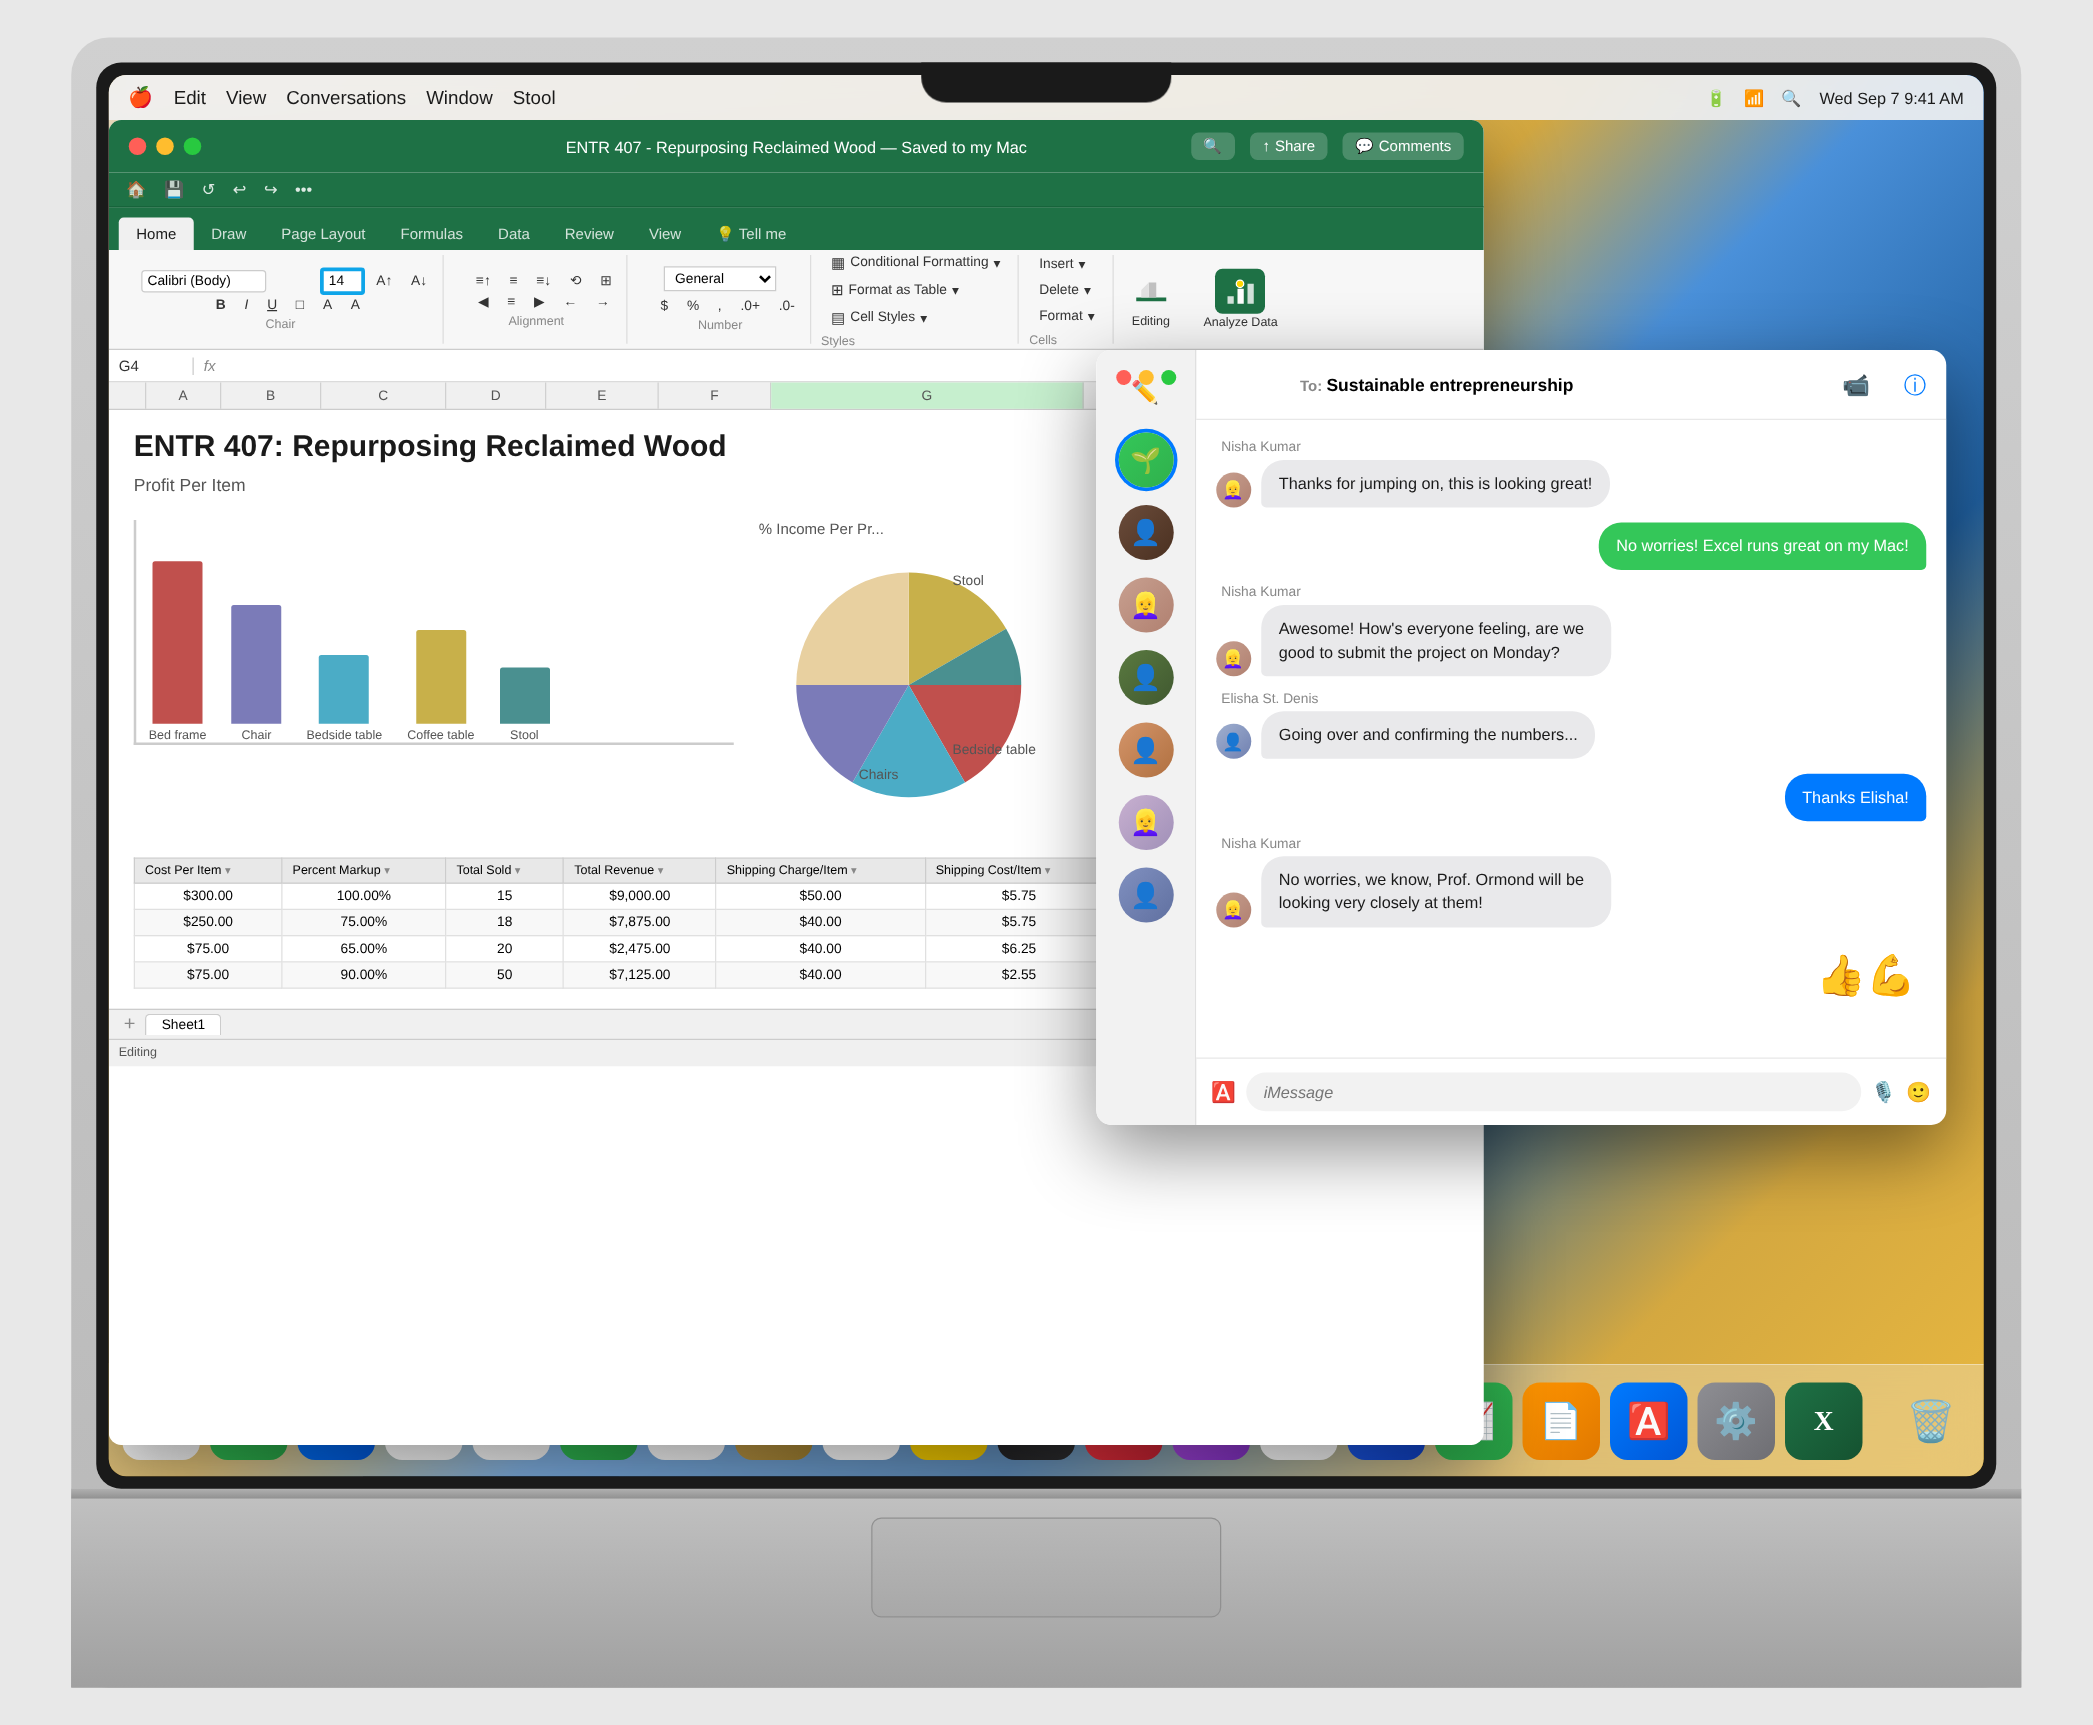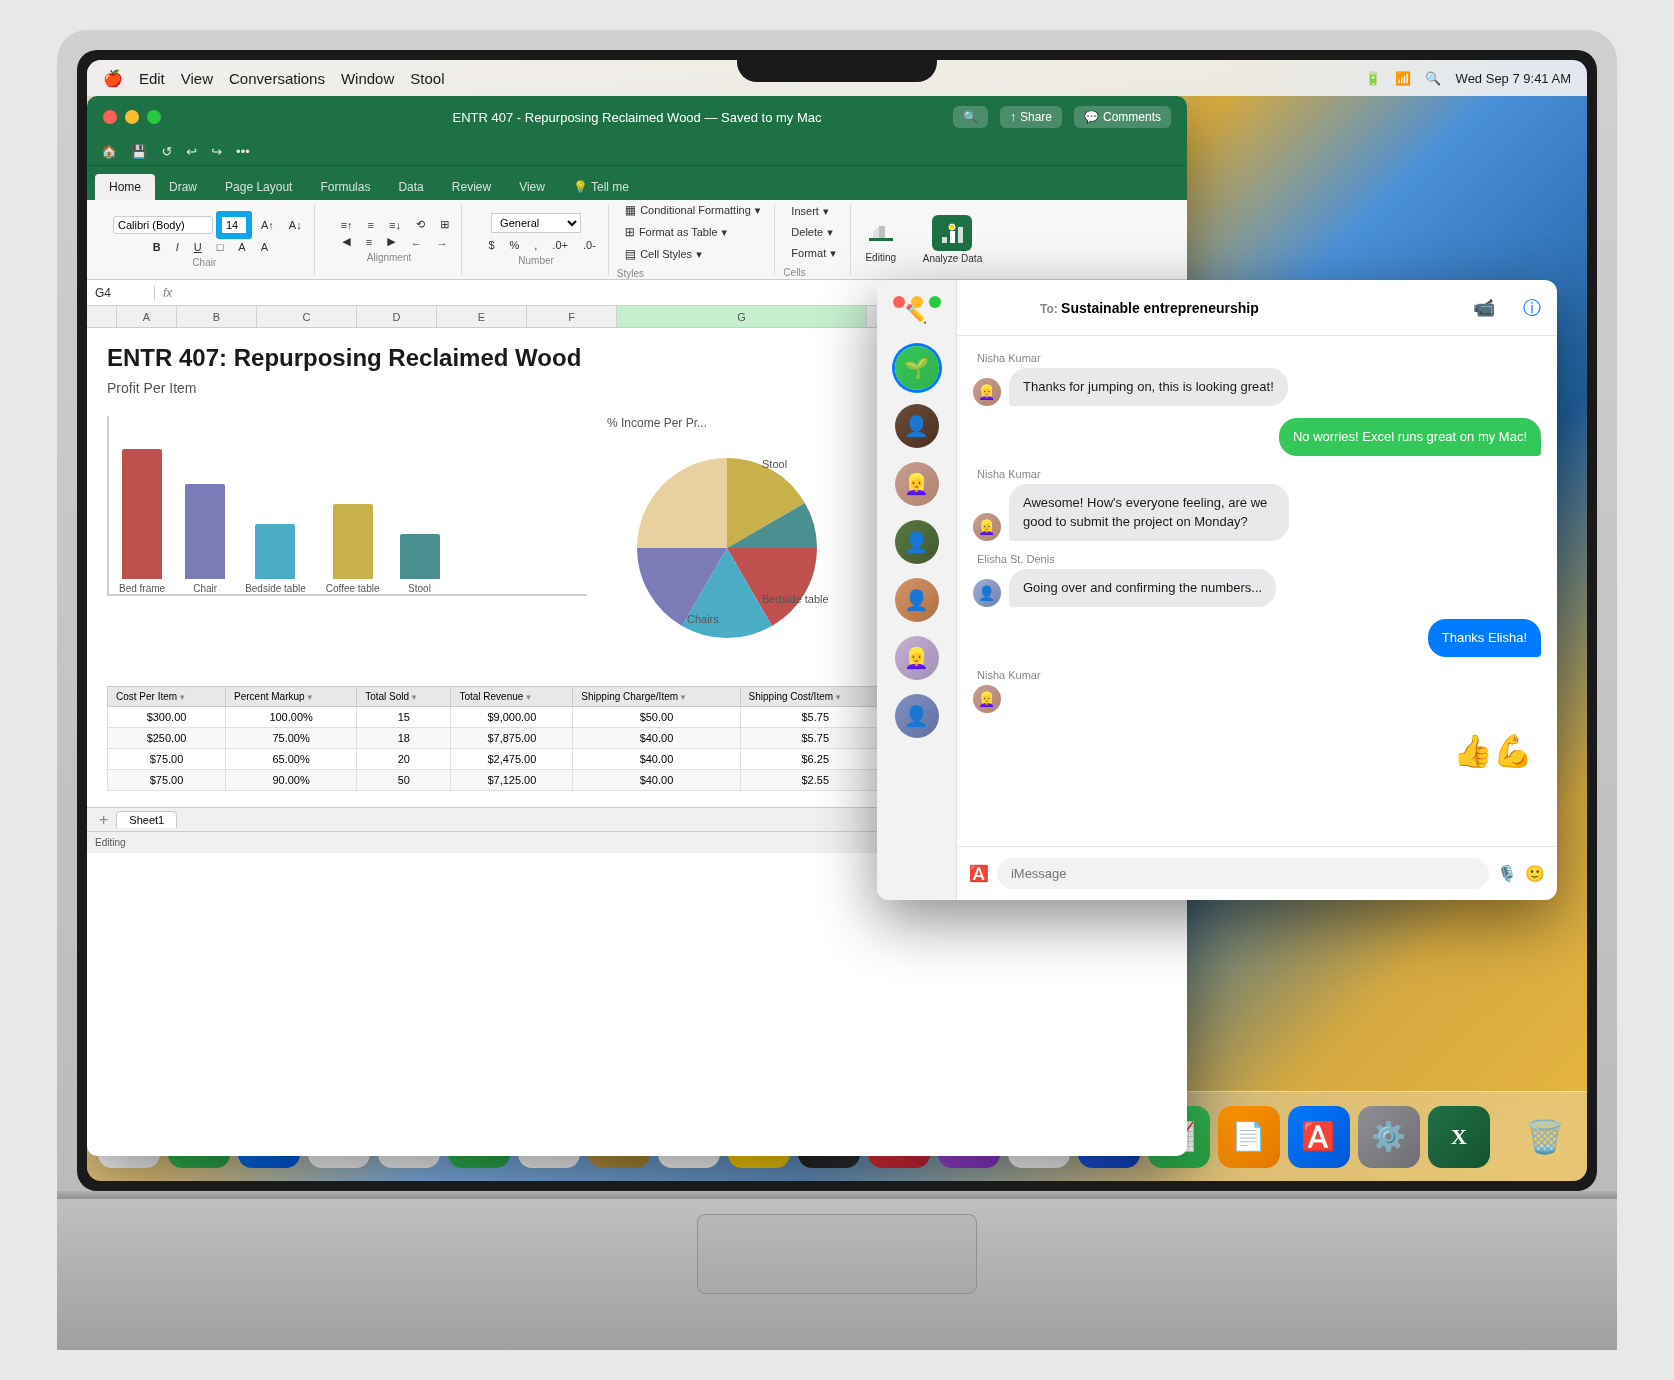--- a/index.html
+++ b/index.html
@@ -235,25 +235,26 @@
     .font-selector {
       background: white;
       border: 1px solid #ccc;
       border-radius: 3px;
       padding: 2px 4px;
       font-size: 11px;
       width: 100px;
     }
     .size-selector {
       background: white;
-      border: 6px solid #0ea5e9;
+      border: 3px solid #0ea5e9;
       border-radius: 3px;
       padding: 2px 4px;
       font-size: 11px;
       width: 36px;
+      margin-left: 40px;
     }
 
     
     .cond-format-group {
       display: flex;
       flex-direction: column;
       gap: 2px;
       padding: 4px 6px;
       border-right: 1px solid #ddd;
       height: 100%;
@@ -604,20 +605,21 @@
     }
     .msg-input {
       flex: 1;
       background: #f2f2f2;
       border: none;
       border-radius: 20px;
       padding: 8px 14px;
       font-size: 13px;
       outline: none;
       color: #14532d;
+      font-style: italic;
     }
     .msg-input-icon {
       color: #888;
       font-size: 16px;
       cursor: pointer;
     }
 
     
     .dock {
       width: 100%;
@@ -1158,20 +1160,21 @@
             <div class="msg-group">
               <div class="msg-bubble-row right">
                 <div class="msg-bubble sent">Thanks Elisha!</div>
               </div>
             </div>
 
             <div class="msg-group">
               <div class="msg-sender">Nisha Kumar</div>
               <div class="msg-bubble-row">
                 <div class="msg-mini-avatar" style="background:linear-gradient(135deg,#c8a090,#b08070);font-size:14px">👱‍♀️</div>
+                <div class="msg-bubble received">No worries, we know, Prof. Ormond will be looking very closely at them!</div>
               </div>
             </div>
 
             <div class="msg-group">
               <div class="msg-bubble-row right">
                 <div class="msg-bubble" style="background:transparent;font-size:32px;padding:4px 8px">👍💪</div>
               </div>
             </div>
 
           </div>

